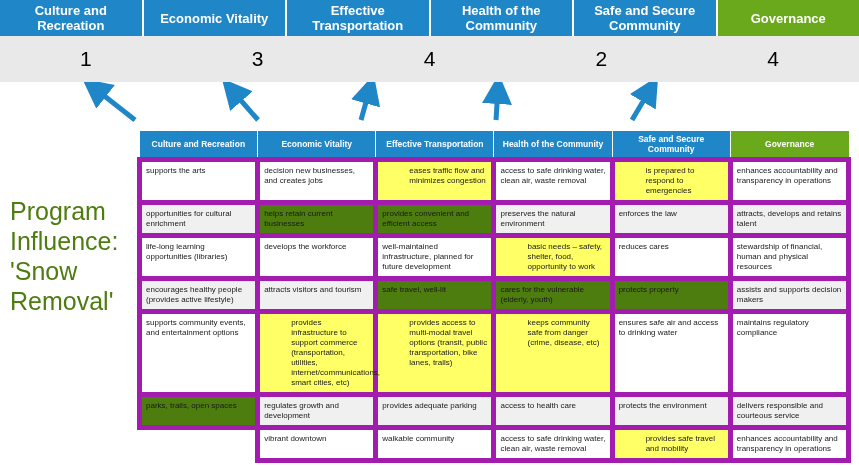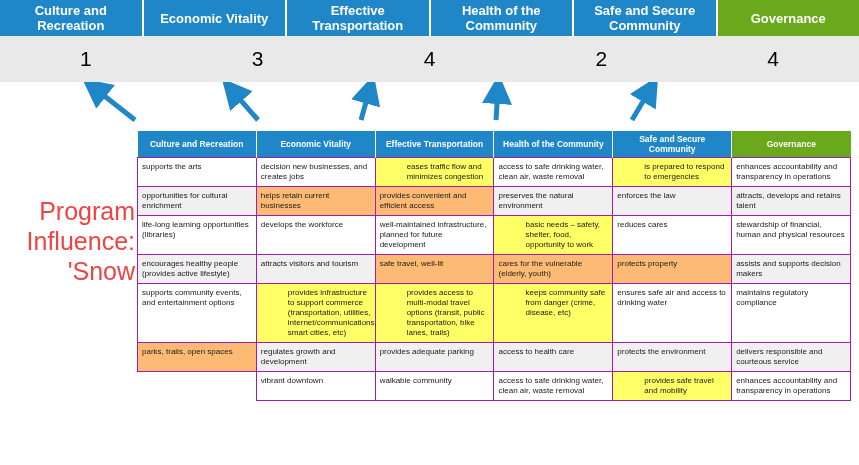--- a/index.html
+++ b/index.html
@@ -69,22 +69,22 @@
   }
 
   
   #caption {
     position: absolute;
     left: 10px;
     top: 196px;
     width: 125px;
     font-size: 25px;
     line-height: 30px;
-    color: #ef4444;
-    text-align: right;
+    color: #4d7c0f;
+    text-align: left;
   }
 
   
   #matrix {
     position: absolute;
     left: 137px;
     top: 131px;
     width: 714px;
     border-collapse: collapse;
     table-layout: fixed;
@@ -103,26 +103,26 @@
     border-right: 1px solid #ffffff;
   }
   #matrix th.blue { background: #1f86c8; }
   #matrix th.green { background: #6aa81c; border-right: none; }
   #matrix td {
     font-size: 8px;
     line-height: 10px;
     color: #1a1a1a;
     vertical-align: top;
     padding: 4px 4px;
-    border: 1px solid #a21caf;
+    border: 5px solid #a21caf;
     background: #ffffff;
   }
   #matrix td.hl { background: #ffff66; }
   #matrix tr.r-even td { background: #f0f0f0; }
-  #matrix tr.r-even td.hl { background: #fdba74; margin-left: 20px; }
+  #matrix tr.r-even td.hl { background: #4d7c0f; margin-left: 20px; }
   #matrix tr.r-odd td { background: #ffffff; }
   #matrix tr.r-odd td.hl { background: #ffff66; padding-left: 31px; }
   #matrix td.empty { background: transparent; border: none; }
   #matrix tr.r-even td.empty, #matrix tr.r-odd td.empty { background: transparent; border: none; }
 </style>
 </head>
 <body>
 
 <div id="top-band">
   <div id="top-header-row">
@@ -164,20 +164,21 @@
   <line x1="258" y1="38" x2="231" y2="7" stroke="#1f86c8" stroke-width="5" marker-end="url(#ah)"></line>
   <line x1="361" y1="38" x2="370" y2="6" stroke="#1f86c8" stroke-width="5" marker-end="url(#ah)"></line>
   <line x1="496" y1="38" x2="498" y2="6" stroke="#1f86c8" stroke-width="5" marker-end="url(#ah)"></line>
   <line x1="632" y1="38" x2="651" y2="6" stroke="#1f86c8" stroke-width="5" marker-end="url(#ah)"></line>
 </svg>
 
 <div id="caption">
   <div>Program</div>
   <div>Influence:</div>
   <div>'Snow</div>
+  <div>Removal'</div>
 </div>
 
 <table id="matrix">
   <colgroup>
     <col class="c">
       <col class="c">
       <col class="c">
       <col class="c">
       <col class="c">
       <col class="c">

